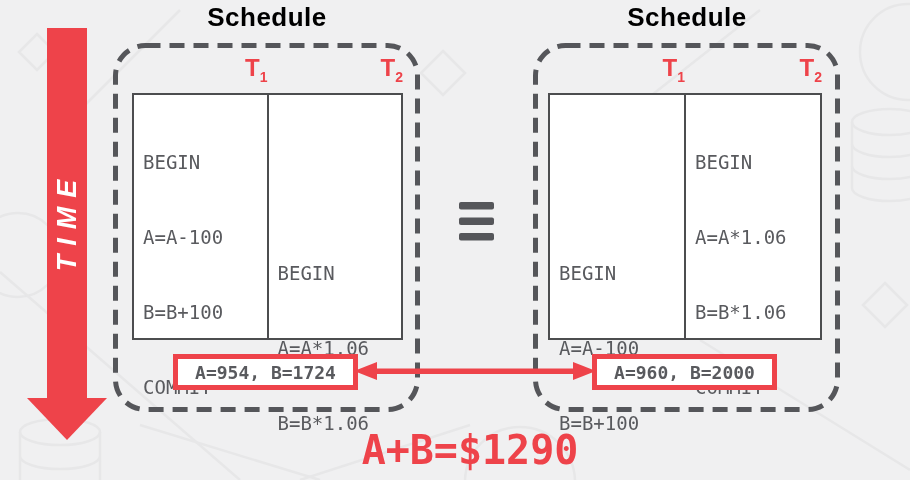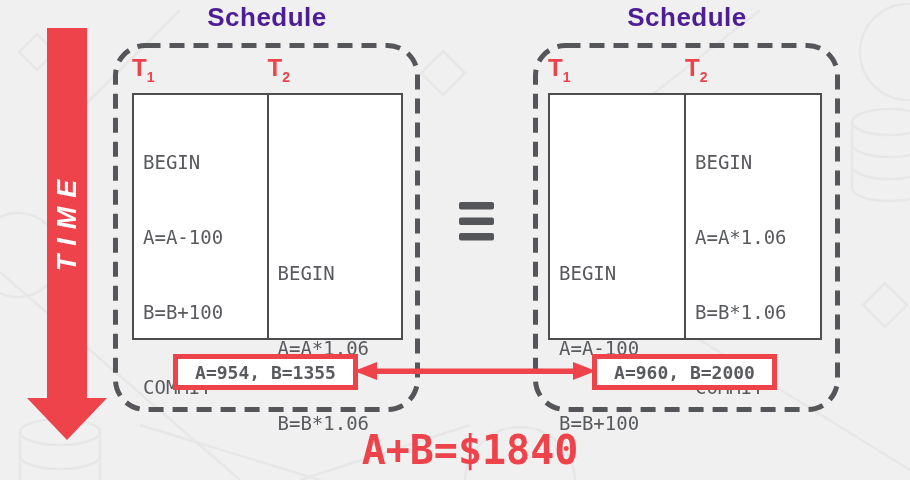--- a/index.html
+++ b/index.html
@@ -5,29 +5,29 @@
   html,body { margin:0; padding:0; }
   .canvas {
     position:relative; width:910px; height:480px;
     background:#f0f0f1; overflow:hidden;
     font-family:"Liberation Sans", sans-serif;
   }
   .gfx { position:absolute; left:0; top:0; width:910px; height:480px; }
 
   .sched-title {
     position:absolute; top:2px; text-align:center;
-    font-size:26px; font-weight:bold; color:#4c1d95; letter-spacing:.5px;
+    font-size:26px; font-weight:bold; color:#000000; letter-spacing:.5px;
   }
   .sched-title.left  { left:116px; width:302px; }
   .sched-title.right { left:536px; width:302px; }
 
   .headers { position:absolute; top:54px; display:flex; }
   .headers.left  { left:132px; width:271px; }
   .headers.right { left:548px; width:274px; }
-  .t-label { flex:1; text-align:left; color:#ee434a; font-weight:bold; font-size:24px; }
+  .t-label { flex:1; text-align:right; color:#ee434a; font-weight:bold; font-size:24px; }
   .t-label sub { font-size:14px; }
 
   .op-table {
     position:absolute; top:93px; height:247px; box-sizing:border-box;
     background:#ffffff; border:2px solid #4c4d4f; display:flex;
   }
   .op-table.left  { left:132px; width:271px; }
   .op-table.right { left:548px; width:274px; }
   .cell { position:relative; flex:1; }
   .cell.divider { border-right:2px solid #4c4d4f; }
@@ -135,21 +135,21 @@
     <div class="cell">
       <div class="ops slot-second">
         <div>BEGIN</div>
         <div>A=A*1.06</div>
         <div>B=B*1.06</div>
         
       </div>
     </div>
   </div>
 
-  <div class="result-box left">A=954, B=1355</div>
+  <div class="result-box left">A=954, B=1724</div>
 
   <div class="sched-title right">Schedule</div>
 
   <div class="headers right">
     <div class="t-label"><span>T</span><sub>1</sub></div>
     <div class="t-label"><span>T</span><sub>2</sub></div>
   </div>
 
   <div class="op-table right">
     <div class="cell divider">
@@ -165,15 +165,15 @@
         <div>BEGIN</div>
         <div>A=A*1.06</div>
         <div>B=B*1.06</div>
         <div>COMMIT</div>
       </div>
     </div>
   </div>
 
   <div class="result-box right">A=960, B=2000</div>
 
-  <div class="footer-sum">A+B=$1840</div>
+  <div class="footer-sum">A+B=$1290</div>
 
 </div>
 
 </body></html>

